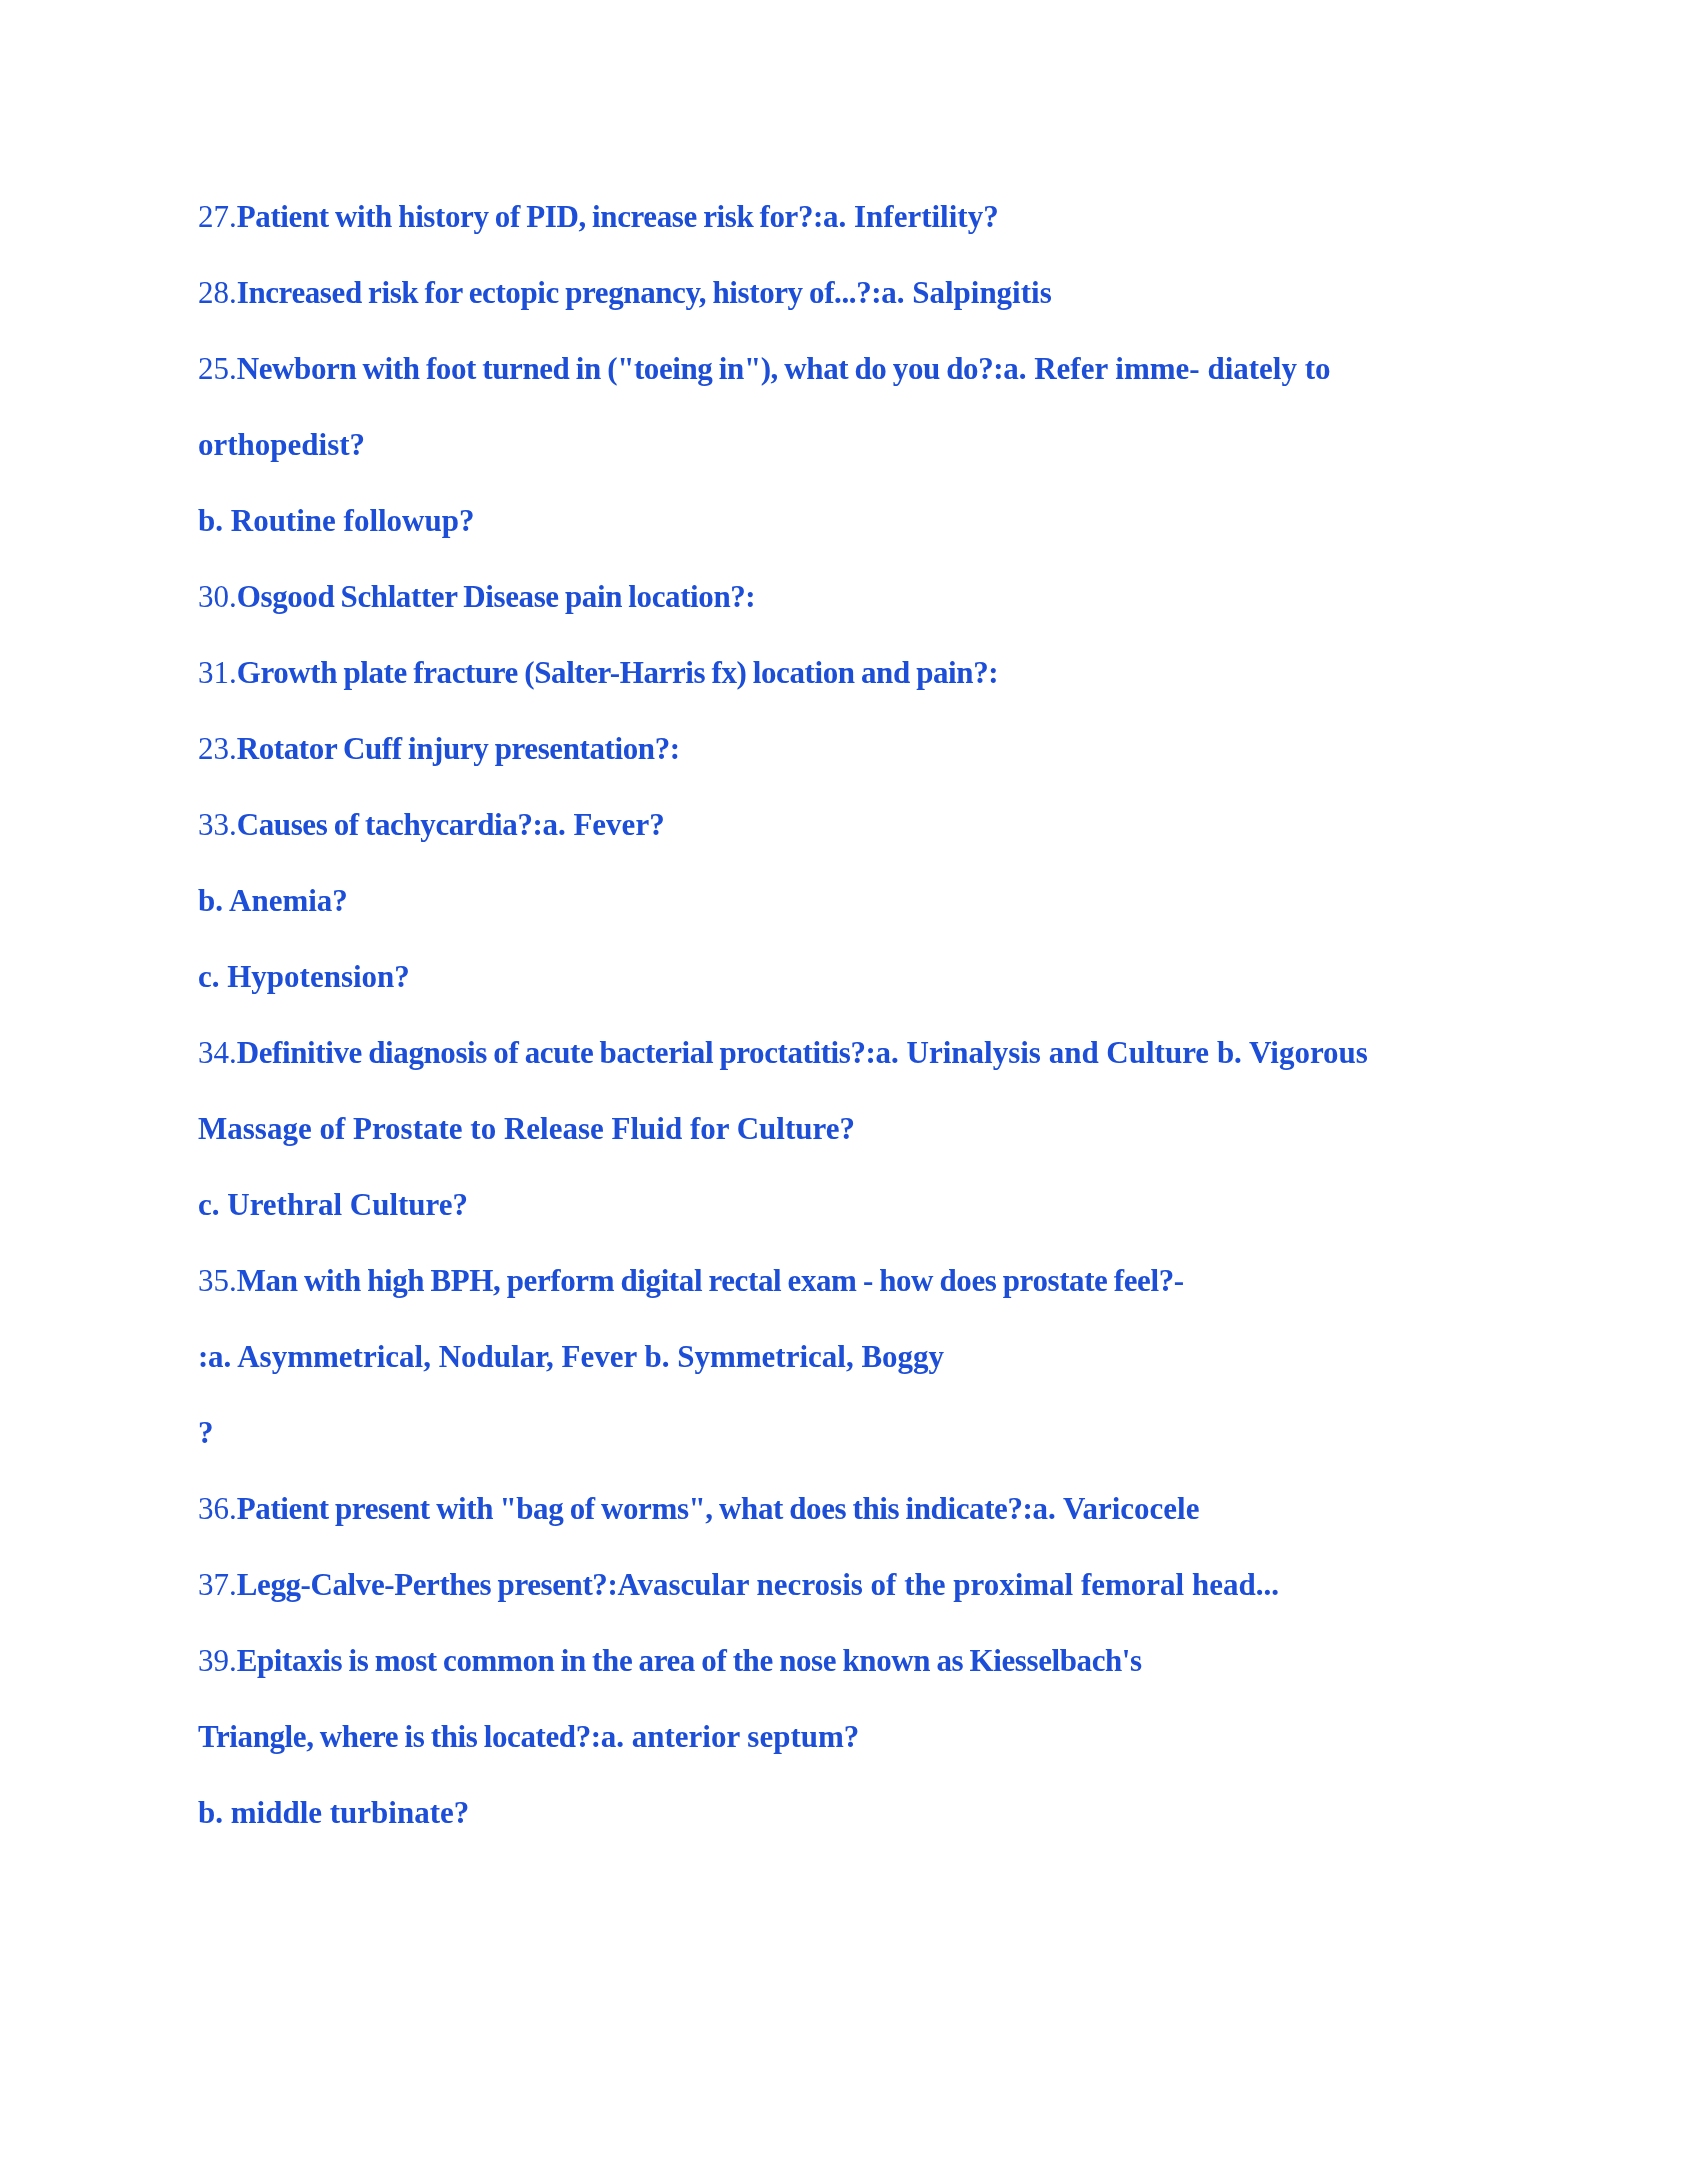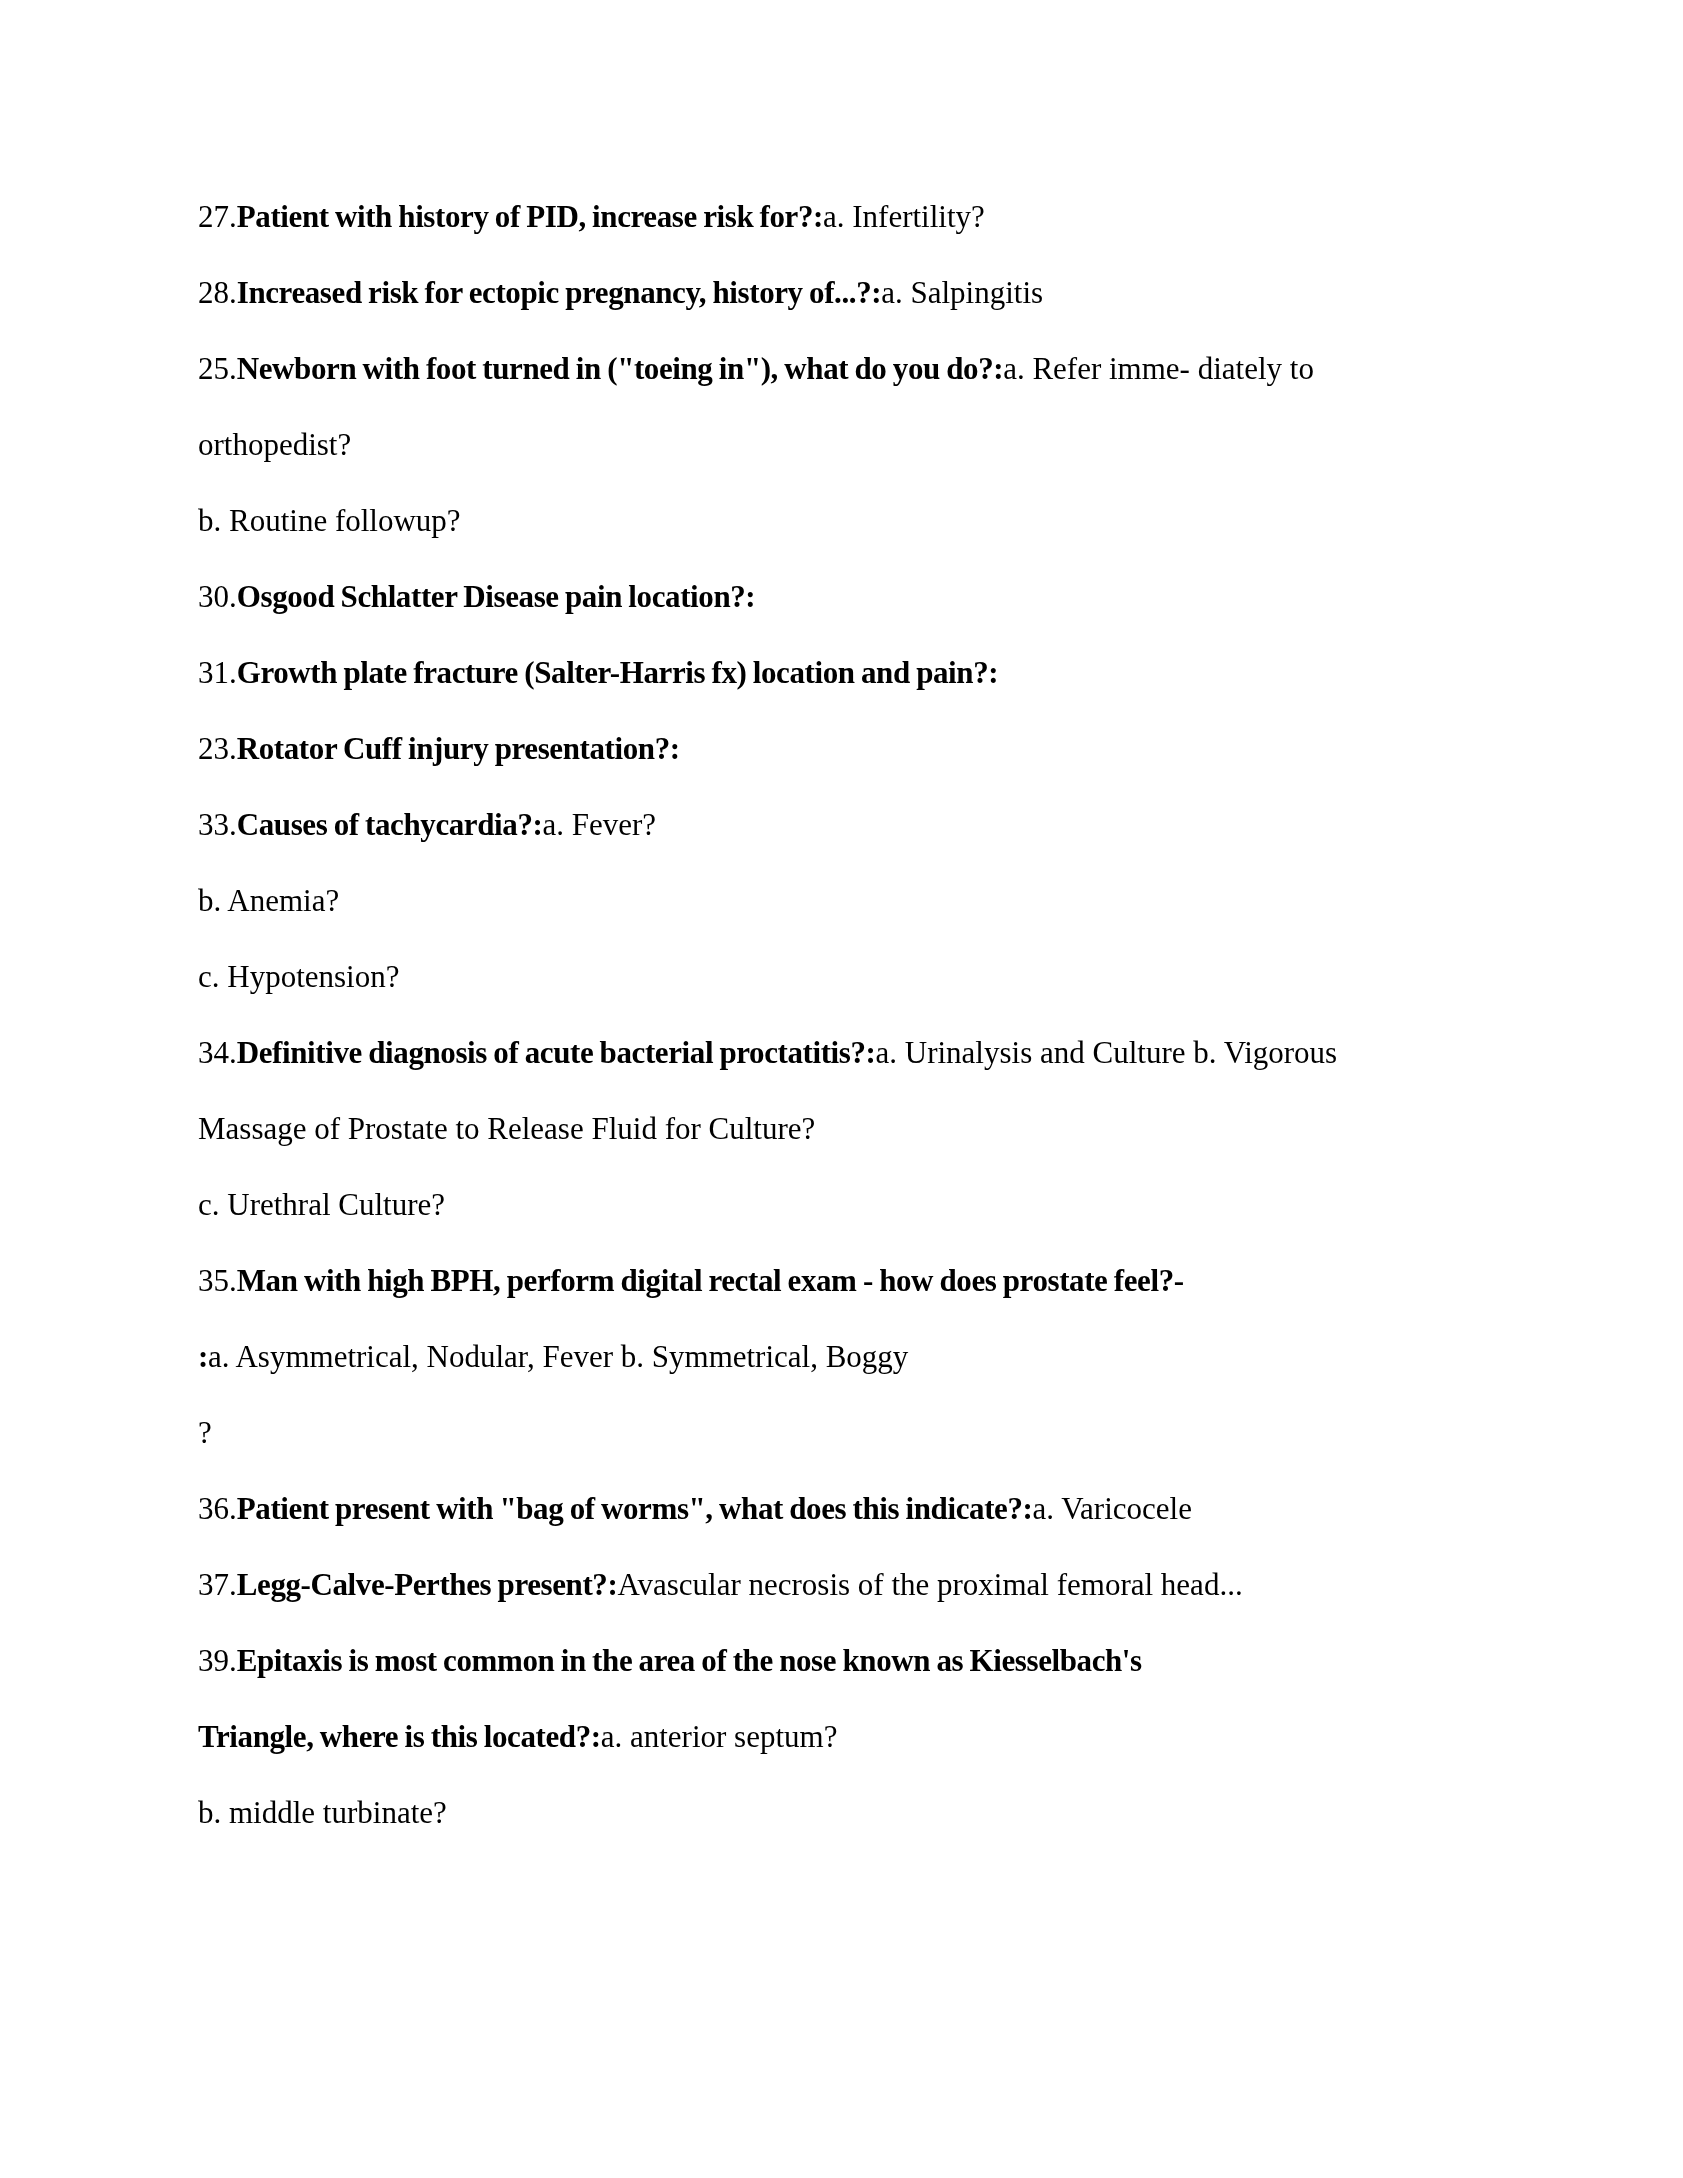--- a/index.html
+++ b/index.html
@@ -7,21 +7,21 @@
     padding: 0;
     background: #ffffff;
   }
   .page {
     position: relative;
     width: 1683px;
     height: 2178px;
     background: #ffffff;
     overflow: hidden;
     font-family: "Liberation Serif", serif;
-    color: #000000;
+    color: #1d4ed8;
   }
   .content {
     position: absolute;
     left: 198px;
     top: 178px;
     width: 1317px;
   }
   .line {
     height: 76px;
     display: flex;
@@ -30,21 +30,21 @@
     font-size: 31px;
     line-height: 1;
   }
   .seg { font-weight: normal; }
   .seg.num { font-weight: normal; }
   .seg.q {
     font-weight: bold;
     letter-spacing: -0.4px;
     word-spacing: -1px;
   }
-  .seg.a { font-weight: normal; }
+  .seg.a { font-weight: bold; }
 </style>
 </head>
 <body>
 
 <div class="page">
   <div class="content">
       <div class="line"><span class="seg num">27.</span> <span class="seg q">Patient with history of PID, increase risk for?:</span> <span class="seg a">a. Infertility?</span></div>
       <div class="line"><span class="seg num">28.</span> <span class="seg q">Increased risk for ectopic pregnancy, history of...?:</span> <span class="seg a">a. Salpingitis</span></div>
       <div class="line"><span class="seg num">25.</span> <span class="seg q">Newborn with foot turned in ("toeing in"), what do you do?:</span> <span class="seg a">a. Refer imme- diately to</span></div>
       <div class="line"><span class="seg a">orthopedist?</span></div>

